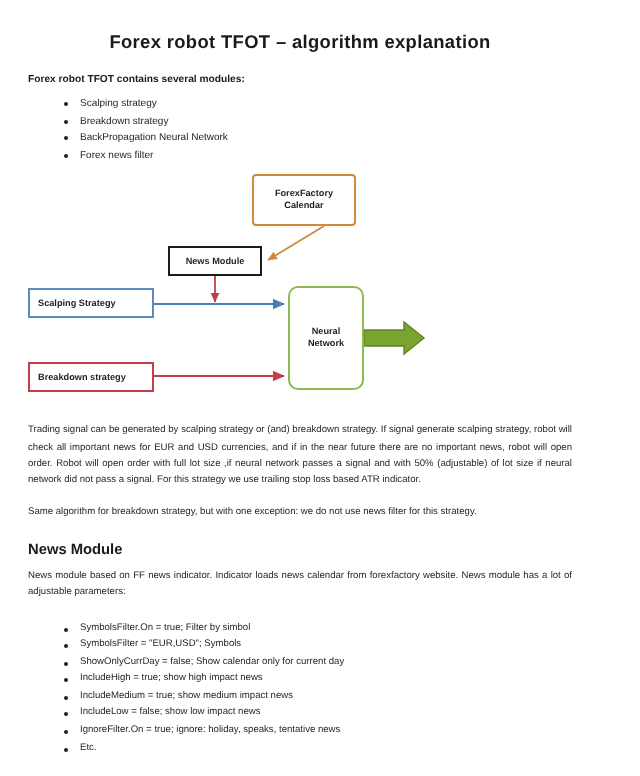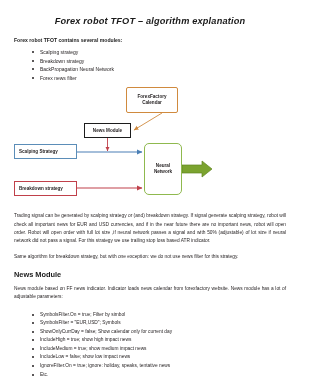--- a/index.html
+++ b/index.html
@@ -22,21 +22,20 @@
     box-sizing: border-box;
     padding: 0 14px;
   }
   .doc-title {
     text-align: center;
     font-size: 9.2px;
     font-weight: bold;
     letter-spacing: 0.02em;
     margin: 16px 0 0 0;
     color: #1a1a1a;
-    font-style: italic;
   }
   .lead {
     font-size: 5.1px;
     font-weight: bold;
     margin: 11px 0 0 0;
     color: #1a1a1a;
   }
   ul.bullets {
     list-style: none;
     margin: 5px 0 0 0;

